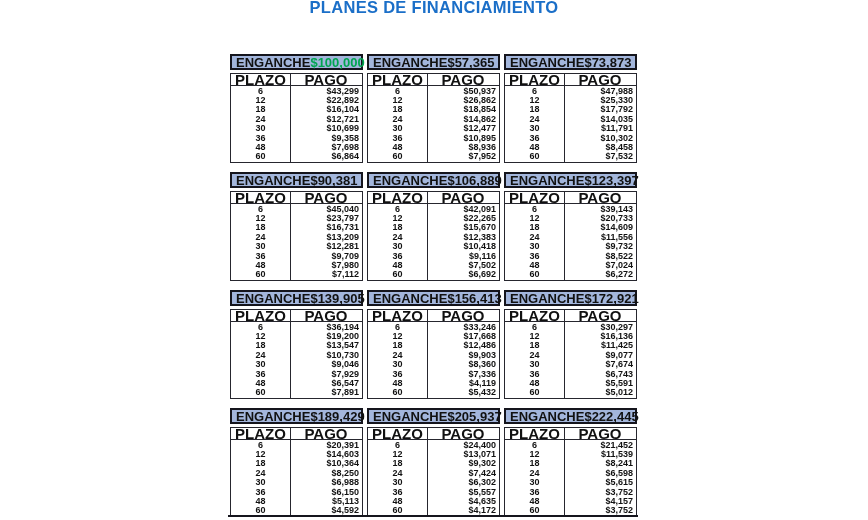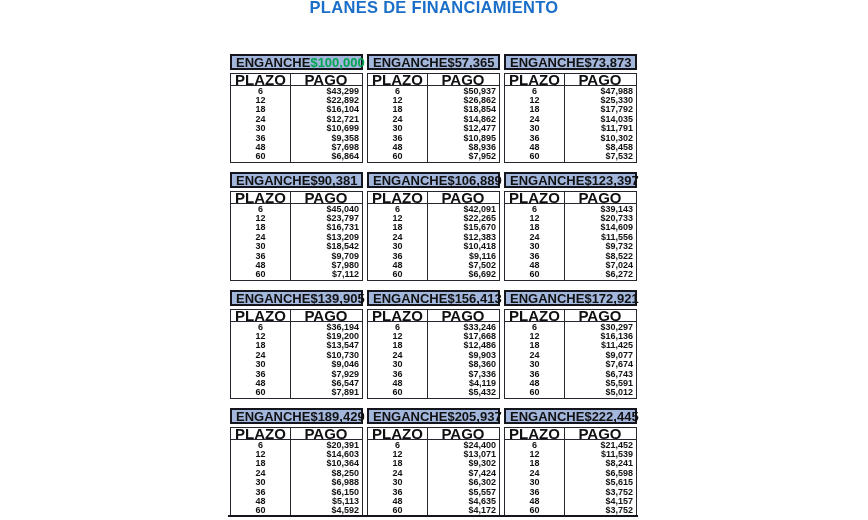--- a/index.html
+++ b/index.html
@@ -230,21 +230,21 @@
             <div class="trow">
               <span class="plazo">18</span>
               <span class="pago">$16,731</span>
             </div>
             <div class="trow">
               <span class="plazo">24</span>
               <span class="pago">$13,209</span>
             </div>
             <div class="trow">
               <span class="plazo">30</span>
-              <span class="pago">$18,542</span>
+              <span class="pago">$12,281</span>
             </div>
             <div class="trow">
               <span class="plazo">36</span>
               <span class="pago">$9,709</span>
             </div>
             <div class="trow">
               <span class="plazo">48</span>
               <span class="pago">$7,980</span>
             </div>
             <div class="trow">

